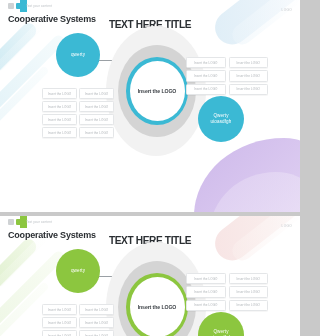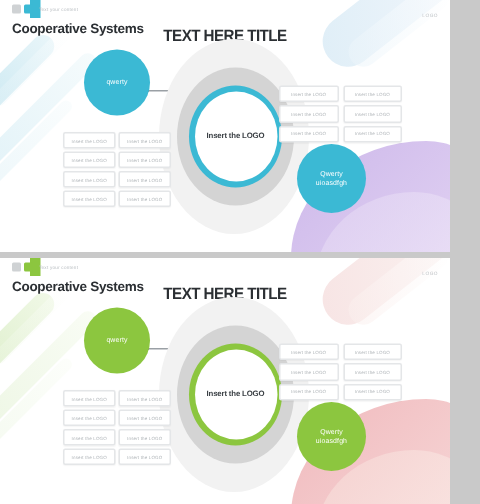--- a/index.html
+++ b/index.html
@@ -1,17 +1,17 @@
 <!DOCTYPE html>
 <html><head>
 <meta charset="utf-8">
 <style>
   html,body{margin:0;padding:0;background:#c9c9c9;}
   body{width:300px;height:336px;font-family:"Liberation Sans",sans-serif;}
-  .slide{position:relative;width:300px;height:168px;overflow:hidden;background:#ffffff;}
+  .slide{position:relative;width:300px;height:212px;overflow:hidden;background:#ffffff;}
   .bg{position:absolute;inset:0;overflow:hidden;pointer-events:none;}
 
   
   .stripe{position:absolute;border-radius:40px;transform:rotate(-45deg);}
   .s1{left:-48px;top:52px;width:96px;height:15px;}
   .s2{left:-40px;top:74px;width:120px;height:11px;opacity:.65;}
   .s3{left:-30px;top:96px;width:90px;height:8px;opacity:.5;}
   .s4{left:-14px;top:40px;width:70px;height:9px;opacity:.35;}
 
   

